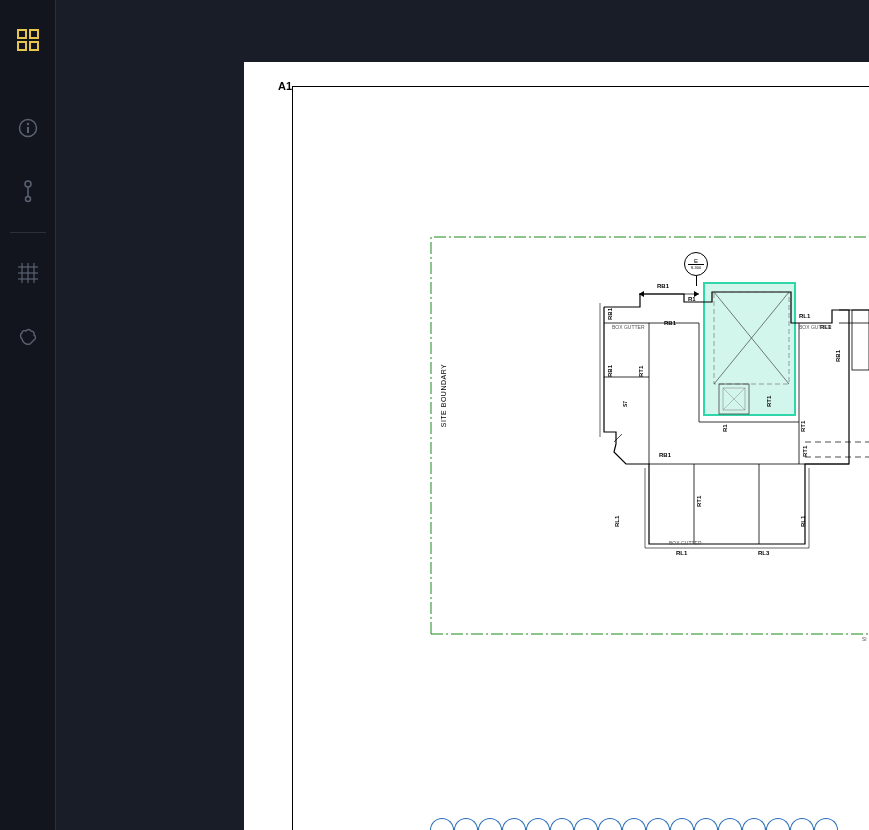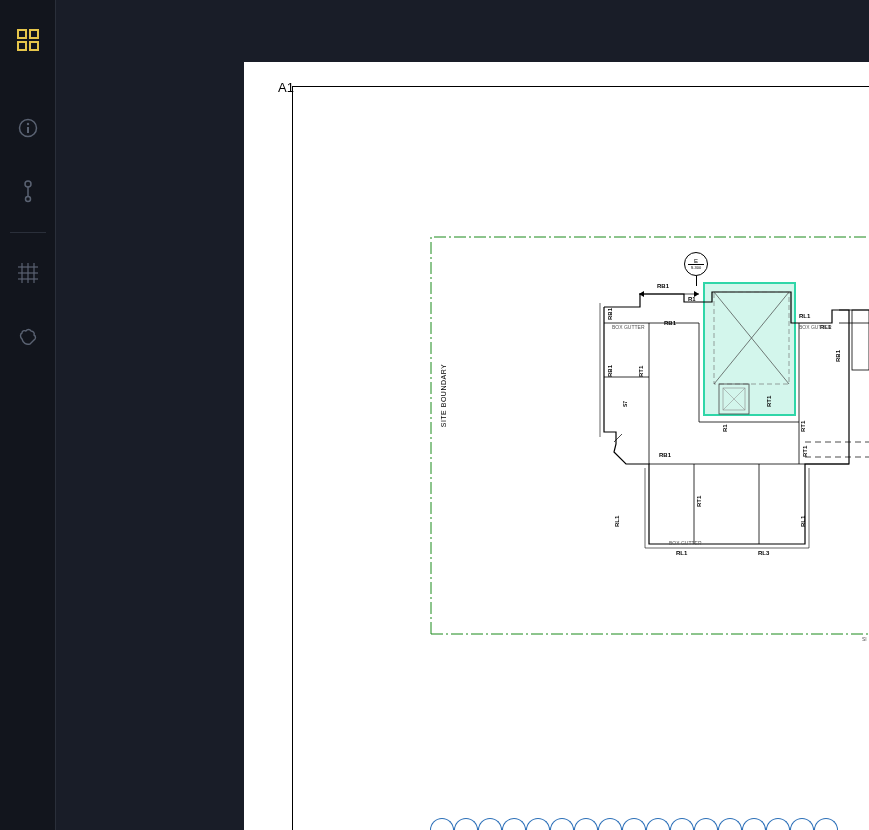--- a/index.html
+++ b/index.html
@@ -50,23 +50,24 @@
 .drawing-sheet {
   position: absolute;
   left: 188px;
   top: 62px;
   width: 625px;
   height: 768px;
   background: #ffffff;
 }
 .sheet-label {
   position: absolute;
-  font-size: 13px;
+  font-size: 11px;
   color: #000;
   font-family: Arial, sans-serif;
+  font-weight: bold;
 }
 .sheet-border {
   position: absolute;
   border: 1px solid #000;
 }
 .vert-text {
   position: absolute;
   font-size: 7px;
   color: #000;
   transform: rotate(-90deg);

